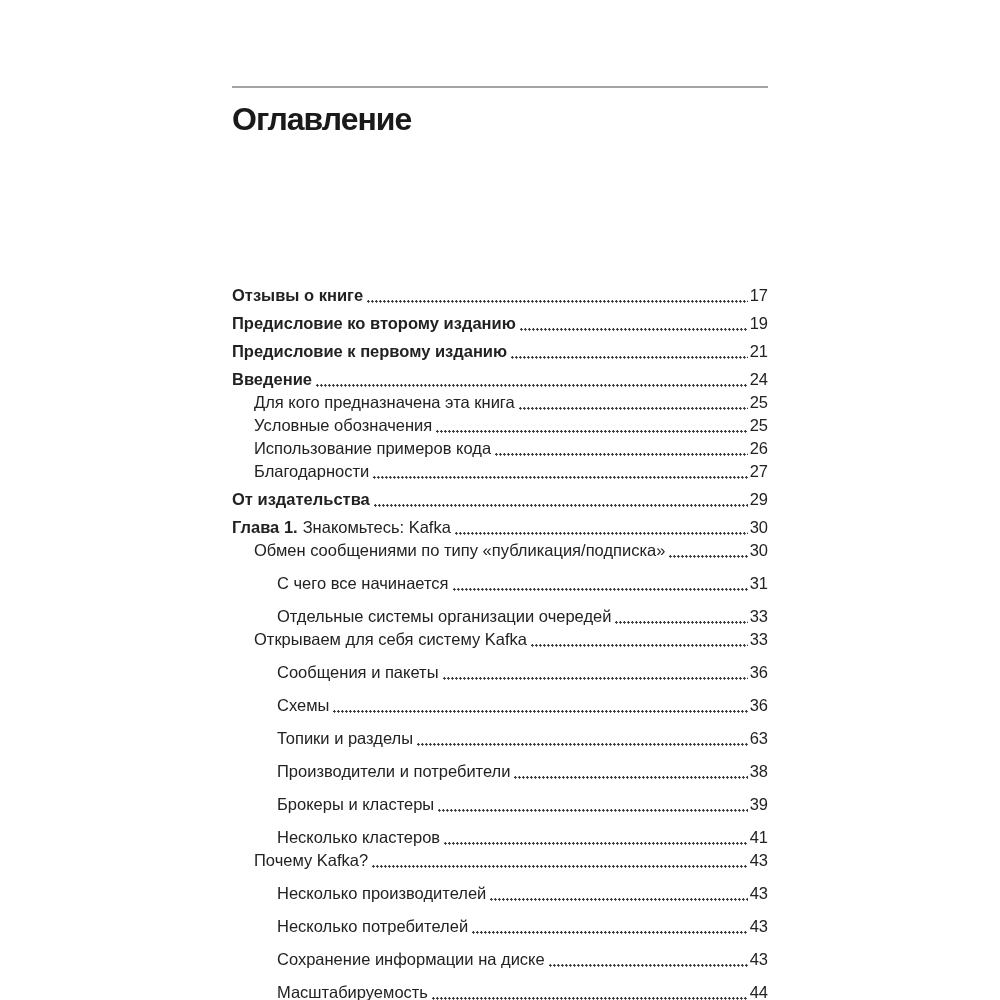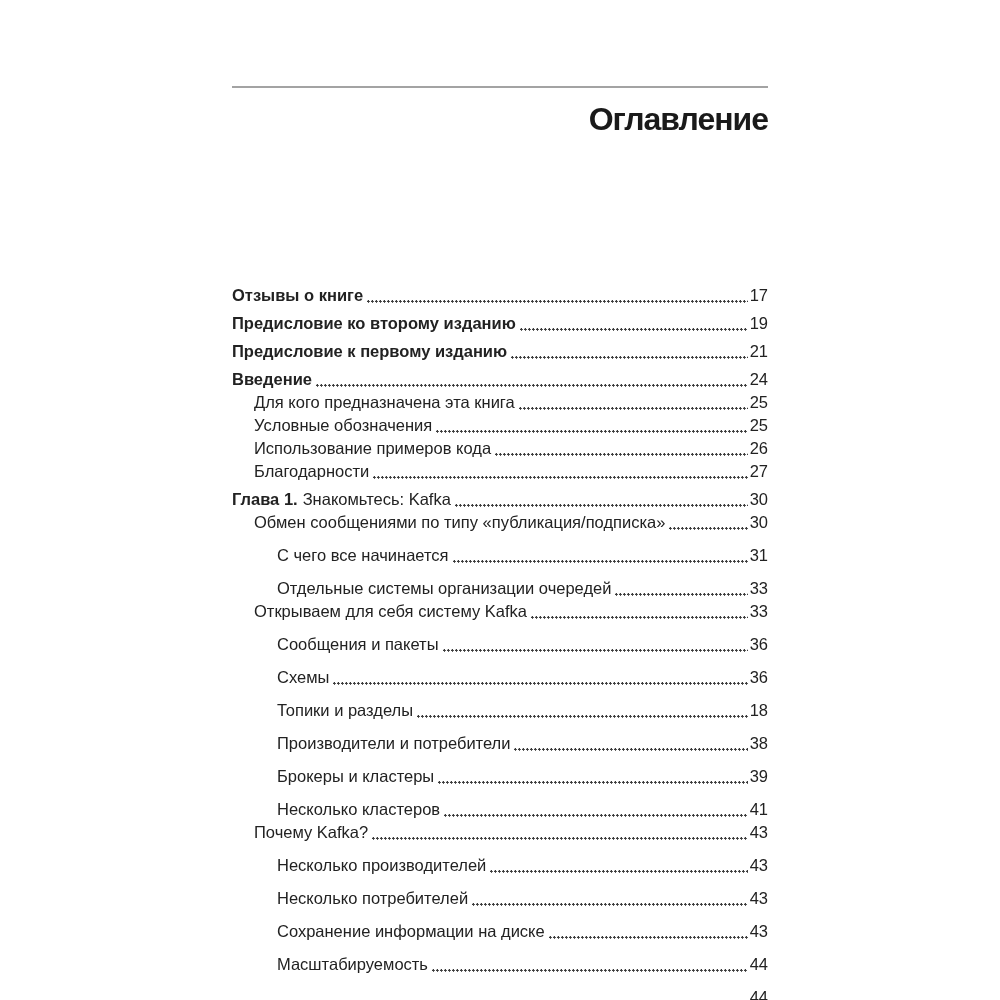--- a/index.html
+++ b/index.html
@@ -22,21 +22,20 @@
     height: 2px;
     background: #a3a3a3;
   }
   h1.title {
     margin: 13px 0 0 0;
     font-size: 32px;
     line-height: 37px;
     font-weight: 700;
     letter-spacing: -1px;
     color: #1a1a1a;
-    text-align: right;
   }
   .toc {
     margin-top: 146px;
   }
   .toc-row {
     display: flex;
     align-items: flex-start;
     font-size: 16.5px;
     line-height: 23px;
     color: #222222;
@@ -116,20 +115,26 @@
     <span class="label">Использование примеров кода</span>
     <span class="leader"></span>
     <span class="pagenum">26</span>
   </div>
       <div class="toc-row lvl1">
 
     <span class="label">Благодарности</span>
     <span class="leader"></span>
     <span class="pagenum">27</span>
   </div>
+      <div class="toc-row lvl0 mt bold">
+
+    <span class="label">От издательства</span>
+    <span class="leader"></span>
+    <span class="pagenum">29</span>
+  </div>
       <div class="toc-row lvl0 mt">
     <span class="prefix">Глава 1.</span>
     <span class="label">Знакомьтесь: Kafka</span>
     <span class="leader"></span>
     <span class="pagenum">30</span>
   </div>
       <div class="toc-row lvl1">
 
     <span class="label">Обмен сообщениями по типу «публикация/подписка»</span>
     <span class="leader"></span>
@@ -162,21 +167,21 @@
       <div class="toc-row lvl2">
 
     <span class="label">Схемы</span>
     <span class="leader"></span>
     <span class="pagenum">36</span>
   </div>
       <div class="toc-row lvl2">
 
     <span class="label">Топики и разделы</span>
     <span class="leader"></span>
-    <span class="pagenum">18</span>
+    <span class="pagenum">63</span>
   </div>
       <div class="toc-row lvl2">
 
     <span class="label">Производители и потребители</span>
     <span class="leader"></span>
     <span class="pagenum">38</span>
   </div>
       <div class="toc-row lvl2">
 
     <span class="label">Брокеры и кластеры</span>

